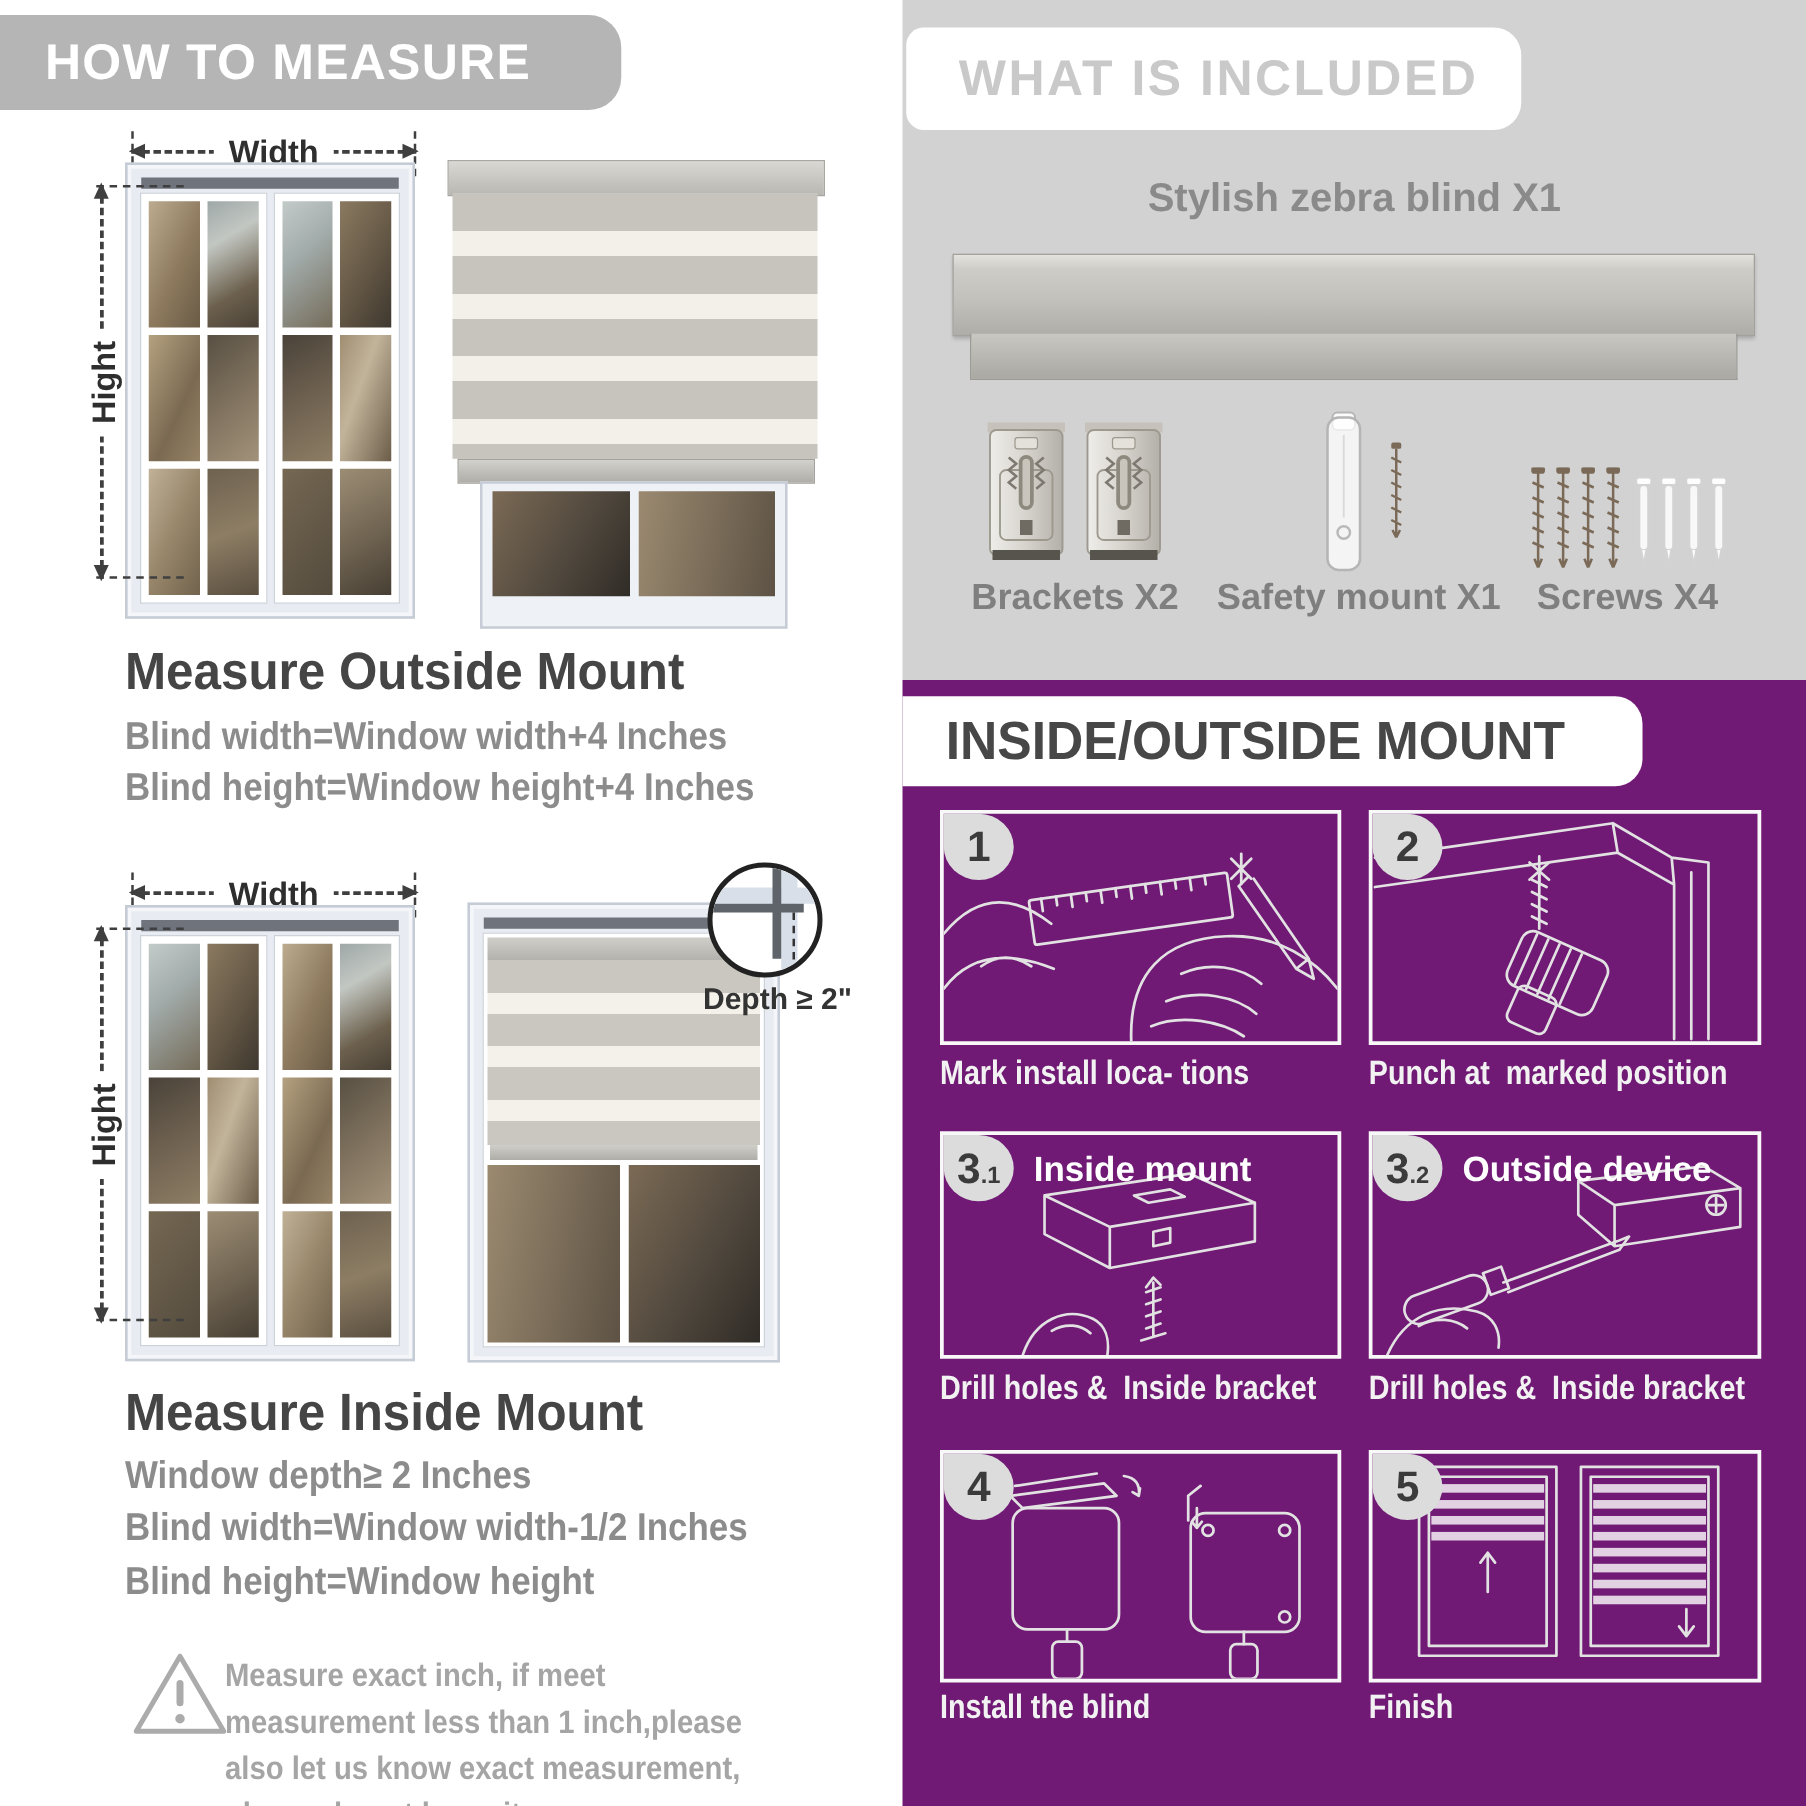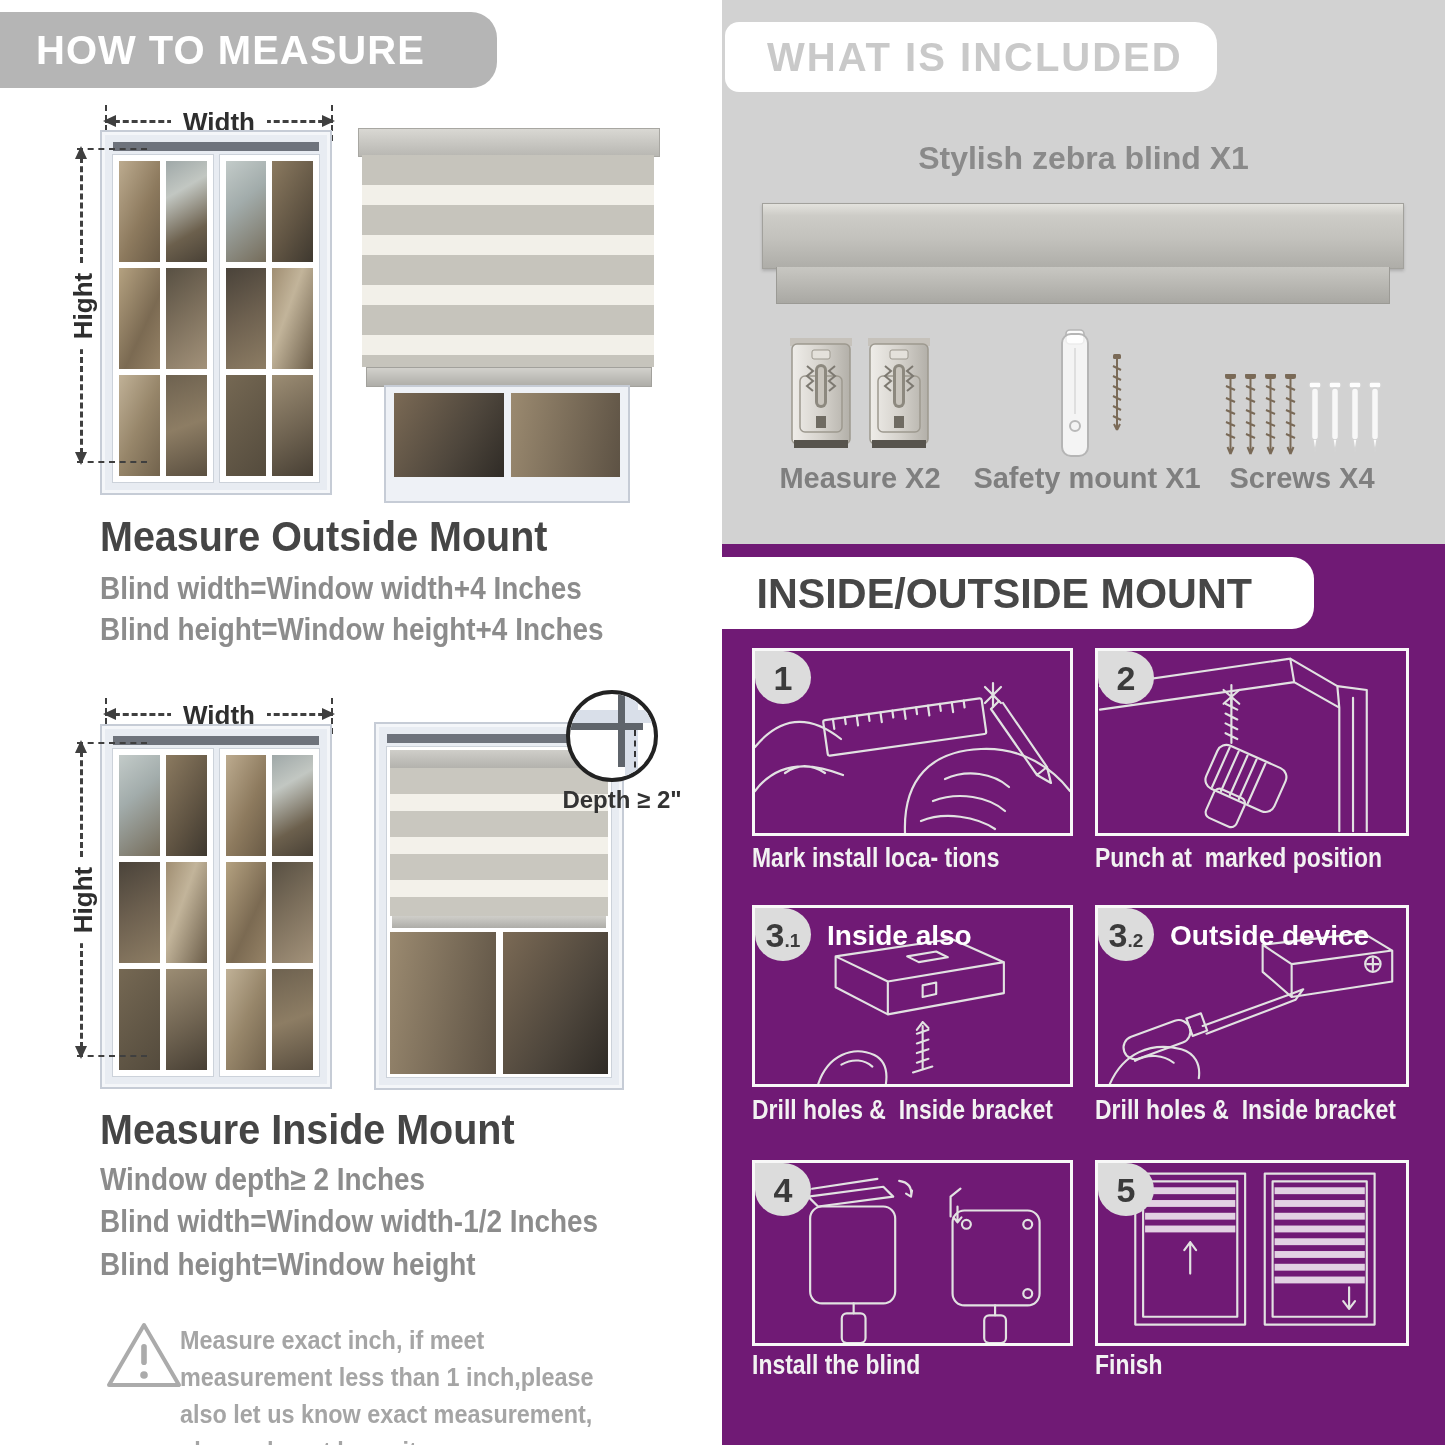--- a/index.html
+++ b/index.html
@@ -76,21 +76,21 @@
   .varrow{width:0;border-left:3px dashed #3f3f3f;}
   .varrow:before{content:"";position:absolute;top:-2px;left:-8px;border:6.5px solid transparent;border-bottom:13px solid #3f3f3f;border-top:0;}
   .varrow:after{content:"";position:absolute;bottom:-2px;left:-8px;border:6.5px solid transparent;border-top:13px solid #3f3f3f;border-bottom:0;}
   .varrow .capt{position:absolute;left:-6px;top:0;width:70px;border-top:2.5px dashed #3f3f3f;}
   .varrow .capb{position:absolute;left:-6px;bottom:0;width:70px;border-top:2.5px dashed #3f3f3f;}
   .varrow .lab{position:absolute;top:50%;left:0;transform:translate(-50%,-50%) rotate(-90deg);background:#fff;
                padding:0 10px;font-size:26px;font-weight:700;color:#2e2e2e;line-height:1;}
 
   
   .sec-light{left:722px;top:0;width:723px;height:544px;background:#d2d2d2;}
-  .hdr-incl{position:absolute;left:3px;top:22px;width:492px;height:70px;background:#fff;
+  .hdr-incl{position:absolute;left:3px;top:22px;width:492px;height:82px;background:#fff;
             border-radius:14px 22px 22px 14px;display:flex;align-items:center;}
   .hdr-incl span{color:#c9c9c9;font-size:40px;font-weight:700;letter-spacing:2px;padding-left:42px;}
   .blind-lab{position:absolute;left:0;width:100%;top:140px;text-align:center;
              font-size:32px;font-weight:700;color:#8a8a8a;}
   .rail-main{position:absolute;left:40px;top:203px;width:640px;height:64px;
              background:linear-gradient(180deg,#e3e2dd 0%,#cdccc7 18%,#c2c1bc 55%,#aeada8 100%);
              border:1px solid #a2a19c;box-shadow:0 2px 3px rgba(0,0,0,.18);}
   .rail-sub{position:absolute;left:54px;top:267px;width:612px;height:36px;
             background:linear-gradient(180deg,#c8c7c2,#a9a8a3);border:1px solid #9b9a95;border-top:none;}
   .item-lab{position:absolute;top:462px;text-align:center;font-size:29px;font-weight:700;color:#7f7f7f;white-space:pre;}
@@ -277,21 +277,21 @@
       <rect x="2" y="2" width="62" height="8" fill="#c6c2bb"></rect>
       <rect x="4" y="8" width="58" height="100" rx="5" fill="url(#met2)" stroke="#9d998f" stroke-width="1.5"></rect>
       <rect x="12" y="40" width="42" height="56" rx="5" fill="none" stroke="#9d998f" stroke-width="1.5"></rect>
       <rect x="27" y="28" width="12" height="44" rx="6" fill="#8d897f"></rect>
       <rect x="30" y="31" width="6" height="38" rx="3" fill="#c9c5bd"></rect>
       <path d="M19,30 l6,5 l-6,5 l6,5 l-6,5 l6,5 M47,30 l-6,5 l6,5 l-6,5 l6,5 l-6,5" stroke="#7d7971" fill="none" stroke-width="2"></path>
       <rect x="24" y="14" width="18" height="9" rx="2" fill="#e4e1db" stroke="#9d998f"></rect>
       <rect x="28" y="80" width="10" height="12" fill="#6f6b62"></rect>
       <rect x="6" y="104" width="54" height="8" fill="#57544d"></rect>
     </svg>
-    <div class="item-lab" style="left:28px;width:220px;">Measure X2</div>
+    <div class="item-lab" style="left:28px;width:220px;">Brackets X2</div>
 
     <svg style="position:absolute;left:336px;top:328px;" width="36" height="132" viewBox="0 0 36 132">
       <rect x="8" y="2" width="18" height="14" rx="4" fill="rgba(255,255,255,.9)" stroke="#b5b5b5" stroke-width="1.6"></rect>
       <rect x="4" y="6" width="26" height="122" rx="9" fill="rgba(255,255,255,.75)" stroke="#b5b5b5" stroke-width="2"></rect>
       <path d="M17,20 V86" stroke="#d9d9d9" stroke-width="1.5"></path>
       <circle cx="17" cy="98" r="5" fill="none" stroke="#b9b9b9" stroke-width="2"></circle>
     </svg>
     <svg style="position:absolute;left:388px;top:352px;" width="14" height="88" viewBox="0 0 14 88">
       <rect x="3" y="2" width="8" height="5" rx="1.5" fill="#7a6a57"></rect>
       <path d="M7,7 V78 M3,14 l8,4 M3,24 l8,4 M3,34 l8,4 M3,44 l8,4 M3,54 l8,4 M3,64 l8,4 M7,78 l-3,-6 M7,78 l3,-6" stroke="#7a6a57" stroke-width="2" fill="none"></path>
@@ -385,21 +385,21 @@
     </div>
 
     <div class="caption" style="left:30px;top:299px;">Mark install loca- tions</div>
     <div class="caption" style="left:373px;top:299px;">Punch at  marked position</div>
 
     <div class="panel" style="left:30px;top:361px;width:321px;height:182px;">
       <div class="badge">
         <span class="big">3</span>
           <span class="sub">.1</span>
       </div>
-      <div class="plabel">Inside also</div>
+      <div class="plabel">Inside mount</div>
       <svg viewBox="0 0 315 182">
         <g class="sketch">
           <path d="M78,50 L198,32 L252,56 L132,76 Z M132,76 L252,56 L252,88 L132,110 Z M78,50 L78,82 L132,110 M78,50 L132,76"></path>
           <path d="M152,50 l30,-5 l12,6 l-30,5 Z M168,80 l14,-3 v12 l-14,3 Z"></path>
           <path d="M168,166 V122 M162,160 l12,-4 M162,150 l12,-4 M162,140 l12,-4 M162,130 l12,-4 M158,170 l20,-6 M168,118 l-6,8 M168,118 l6,6"></path>
           <path d="M60,182 C70,152 96,142 118,152 C128,157 132,168 130,182 M84,162 C96,155 108,157 116,164"></path>
         </g>
       </svg>
     </div>
 

